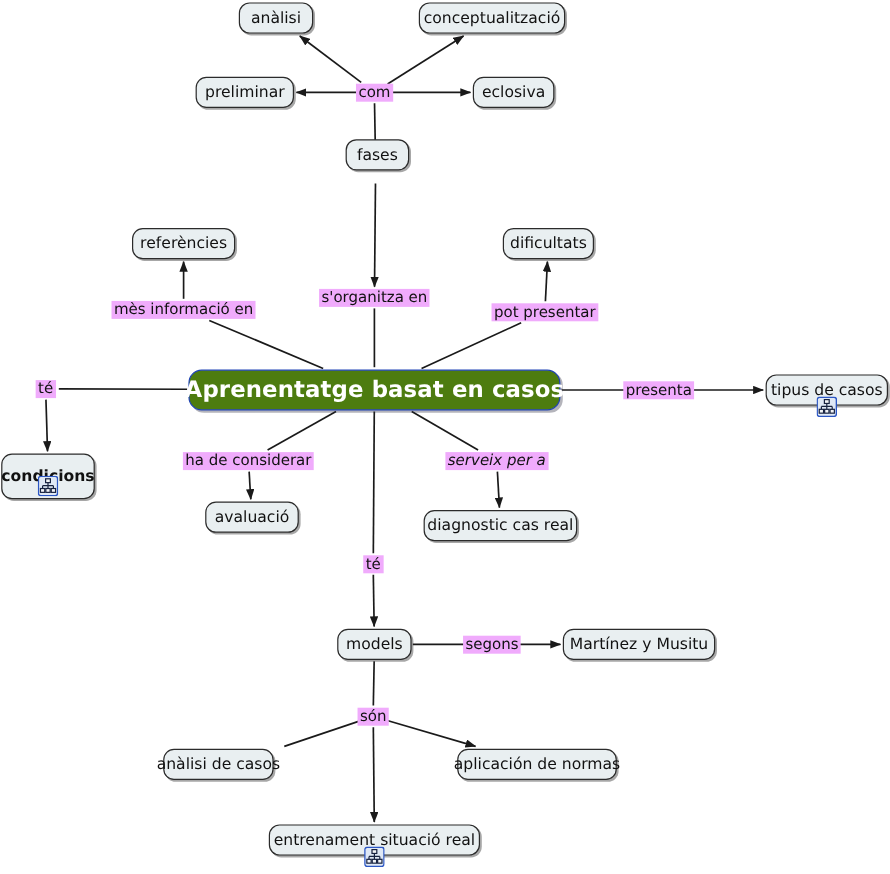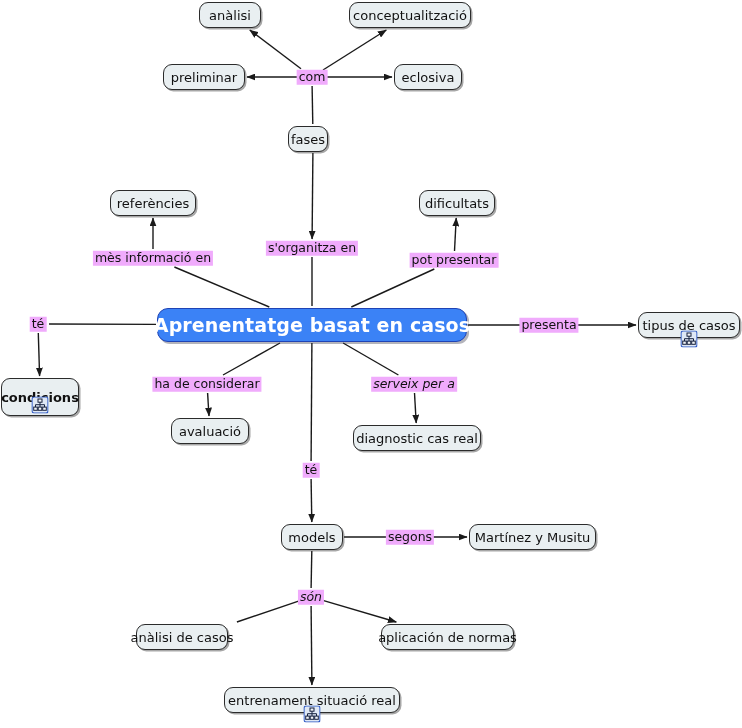--- a/index.html
+++ b/index.html
@@ -34,21 +34,21 @@
     background: #e9eff1;
     color: #111111;
     font-size: 13px;
     line-height: 1;
     white-space: nowrap;
     box-shadow: 1.5px 1.5px 0 rgba(60,60,60,0.45);
   }
   .node.central {
     border: 1px solid #1f43b5;
     border-radius: 11px;
-    background: #3b82f6;
+    background: #4d7c0f;
     color: #ffffff;
     font-size: 19px;
     font-weight: bold;
     letter-spacing: 0.1px;
     box-shadow: 2px 2px 0 rgba(40,40,60,0.35);
   }
   .link-label {
     position: absolute;
     transform: translate(-50%, -50%);
     background: #f0abfc;
@@ -115,21 +115,21 @@
       </div>
       <div class="node" style="left: 349px; top: 2px; width: 122px; height: 26px;">
         <span>conceptualització</span>
       </div>
       <div class="node" style="left: 163px; top: 64px; width: 82px; height: 26px;">
         <span>preliminar</span>
       </div>
       <div class="node" style="left: 394px; top: 64px; width: 68px; height: 26px;">
         <span>eclosiva</span>
       </div>
-      <div class="node" style="left: 288px; top: 126px; width: 40px; height: 26px;">
+      <div class="node" style="left: 288px; top: 116px; width: 53px; height: 26px;">
         <span>fases</span>
       </div>
       <div class="node" style="left: 110px; top: 190px; width: 86px; height: 26px;">
         <span>referències</span>
       </div>
       <div class="node" style="left: 419px; top: 190px; width: 76px; height: 26px;">
         <span>dificultats</span>
       </div>
       <div class="node" style="left: 1px; top: 378px; width: 78px; height: 38px; font-weight: bold;">
         <span>condicions</span>
@@ -193,15 +193,15 @@
       <div class="link-label" style="left: 312px; top: 77px;">com</div>
       <div class="link-label" style="left: 312px; top: 248px;">s'organitza en</div>
       <div class="link-label" style="left: 153px; top: 258px;">mès informació en</div>
       <div class="link-label" style="left: 454px; top: 260px;">pot presentar</div>
       <div class="link-label" style="left: 38px; top: 324px;">té</div>
       <div class="link-label" style="left: 549px; top: 325px;">presenta</div>
       <div class="link-label" style="left: 207px; top: 384px;">ha de considerar</div>
       <div class="link-label" style="left: 414px; top: 384px; font-style: italic;">serveix per a</div>
       <div class="link-label" style="left: 311px; top: 470px;">té</div>
       <div class="link-label" style="left: 410px; top: 537px;">segons</div>
-      <div class="link-label" style="left: 311px; top: 597px; font-style: italic;">són</div>
+      <div class="link-label" style="left: 311px; top: 597px;">són</div>
     </div>
 </div>
 
 </body></html>

